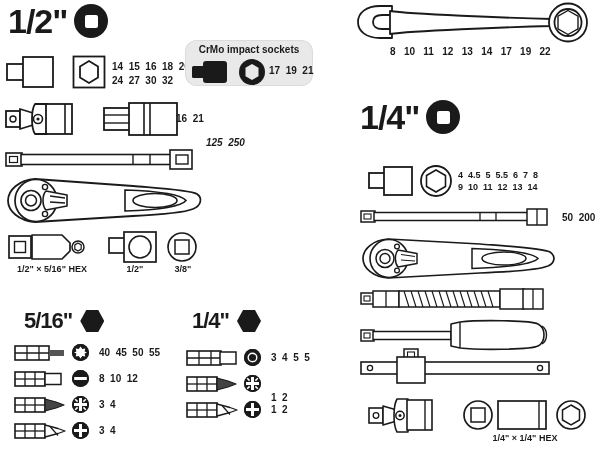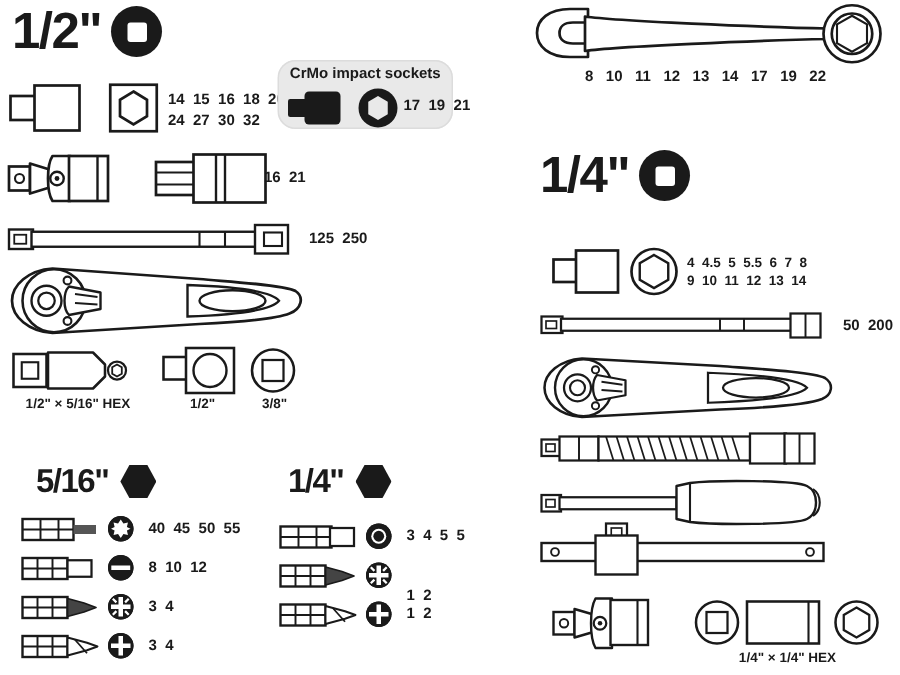--- a/index.html
+++ b/index.html
@@ -61,21 +61,21 @@
 </div>
 <div class="abs" style="left:72px;top:55px;">
   <svg width="34" height="34" viewBox="0 0 34 34">
     <rect x="1.5" y="1.5" width="31" height="31" fill="#fff" stroke="#1a1a1a" stroke-width="1.8"></rect>
     <polygon points="17,6 26,11.5 26,22.5 17,28 8,22.5 8,11.5" fill="#fff" stroke="#1a1a1a" stroke-width="1.8"></polygon>
   </svg>
 </div>
 <div class="abs sizes" style="left:112px;top:60px;">14  15  16  18  20
 24  27  30  32</div>
 
-<div class="abs panel" style="left:185px;top:40px;width:117px;height:46px;">
+<div class="abs panel" style="left:185px;top:40px;width:128px;height:46px;">
   <div class="panel-title" style="margin-top:4px;">CrMo impact sockets</div>
   <div class="abs" style="left:7px;top:21px;">
     <svg width="40" height="22" viewBox="0 0 40 22">
       <rect x="0" y="5" width="13" height="12" rx="1.5" fill="#1a1a1a"></rect>
       <rect x="11" y="0" width="24" height="22" rx="3" fill="#1a1a1a"></rect>
     </svg>
   </div>
   <div class="abs" style="left:54px;top:19px;">
     <svg width="26" height="26" viewBox="0 0 26 26">
       <circle cx="13" cy="13" r="13" fill="#1a1a1a"></circle>
@@ -124,21 +124,21 @@
   <svg width="196" height="24" viewBox="0 0 196 24">
     <rect x="1" y="5" width="16" height="13" fill="#fff" stroke="#1a1a1a" stroke-width="1.6"></rect>
     <rect x="4.5" y="8.5" width="8" height="6" fill="#fff" stroke="#1a1a1a" stroke-width="1.2"></rect>
     <rect x="16" y="6.5" width="150" height="10" fill="#fff" stroke="#1a1a1a" stroke-width="1.6"></rect>
     <line x1="128" y1="6.5" x2="128" y2="16.5" stroke="#1a1a1a" stroke-width="1.4"></line>
     <line x1="145" y1="6.5" x2="145" y2="16.5" stroke="#1a1a1a" stroke-width="1.4"></line>
     <rect x="165" y="2" width="22" height="19" fill="#fff" stroke="#1a1a1a" stroke-width="1.6"></rect>
     <rect x="171" y="7" width="12" height="9" fill="#fff" stroke="#1a1a1a" stroke-width="1.4"></rect>
   </svg>
 </div>
-<div class="abs sizes" style="left:206px;top:153px;">125  250</div>
+<div class="abs sizes" style="left:206px;top:136px;font-style:italic;">125  250</div>
 
 <div class="abs" style="left:5px;top:176px;">
   <svg width="200" height="48" viewBox="0 0 200 48">
     <path d="M30 3 L128 10 C150 12 185 14 192 18 C198 22 196 30 188 33 C178 37 148 39 128 40 L30 46 C14 45 3 35 3 24.5 C3 14 14 4 30 3 Z" fill="#fff" stroke="#1a1a1a" stroke-width="1.8" stroke-linejoin="round"></path>
     <circle cx="31" cy="24.5" r="21" fill="#fff" stroke="#1a1a1a" stroke-width="1.7"></circle>
     <circle cx="26" cy="24.5" r="10" fill="#fff" stroke="#1a1a1a" stroke-width="1.6"></circle>
     <circle cx="26" cy="24.5" r="5.5" fill="#fff" stroke="#1a1a1a" stroke-width="1.5"></circle>
     <circle cx="40" cy="11" r="2.6" fill="#fff" stroke="#1a1a1a" stroke-width="1.4"></circle>
     <circle cx="40" cy="38" r="2.6" fill="#fff" stroke="#1a1a1a" stroke-width="1.4"></circle>
     <path d="M41 15 L62 19 L62 30 L41 34 C37 30 37 19 41 15 Z" fill="#fff" stroke="#1a1a1a" stroke-width="1.6" stroke-linejoin="round"></path>

